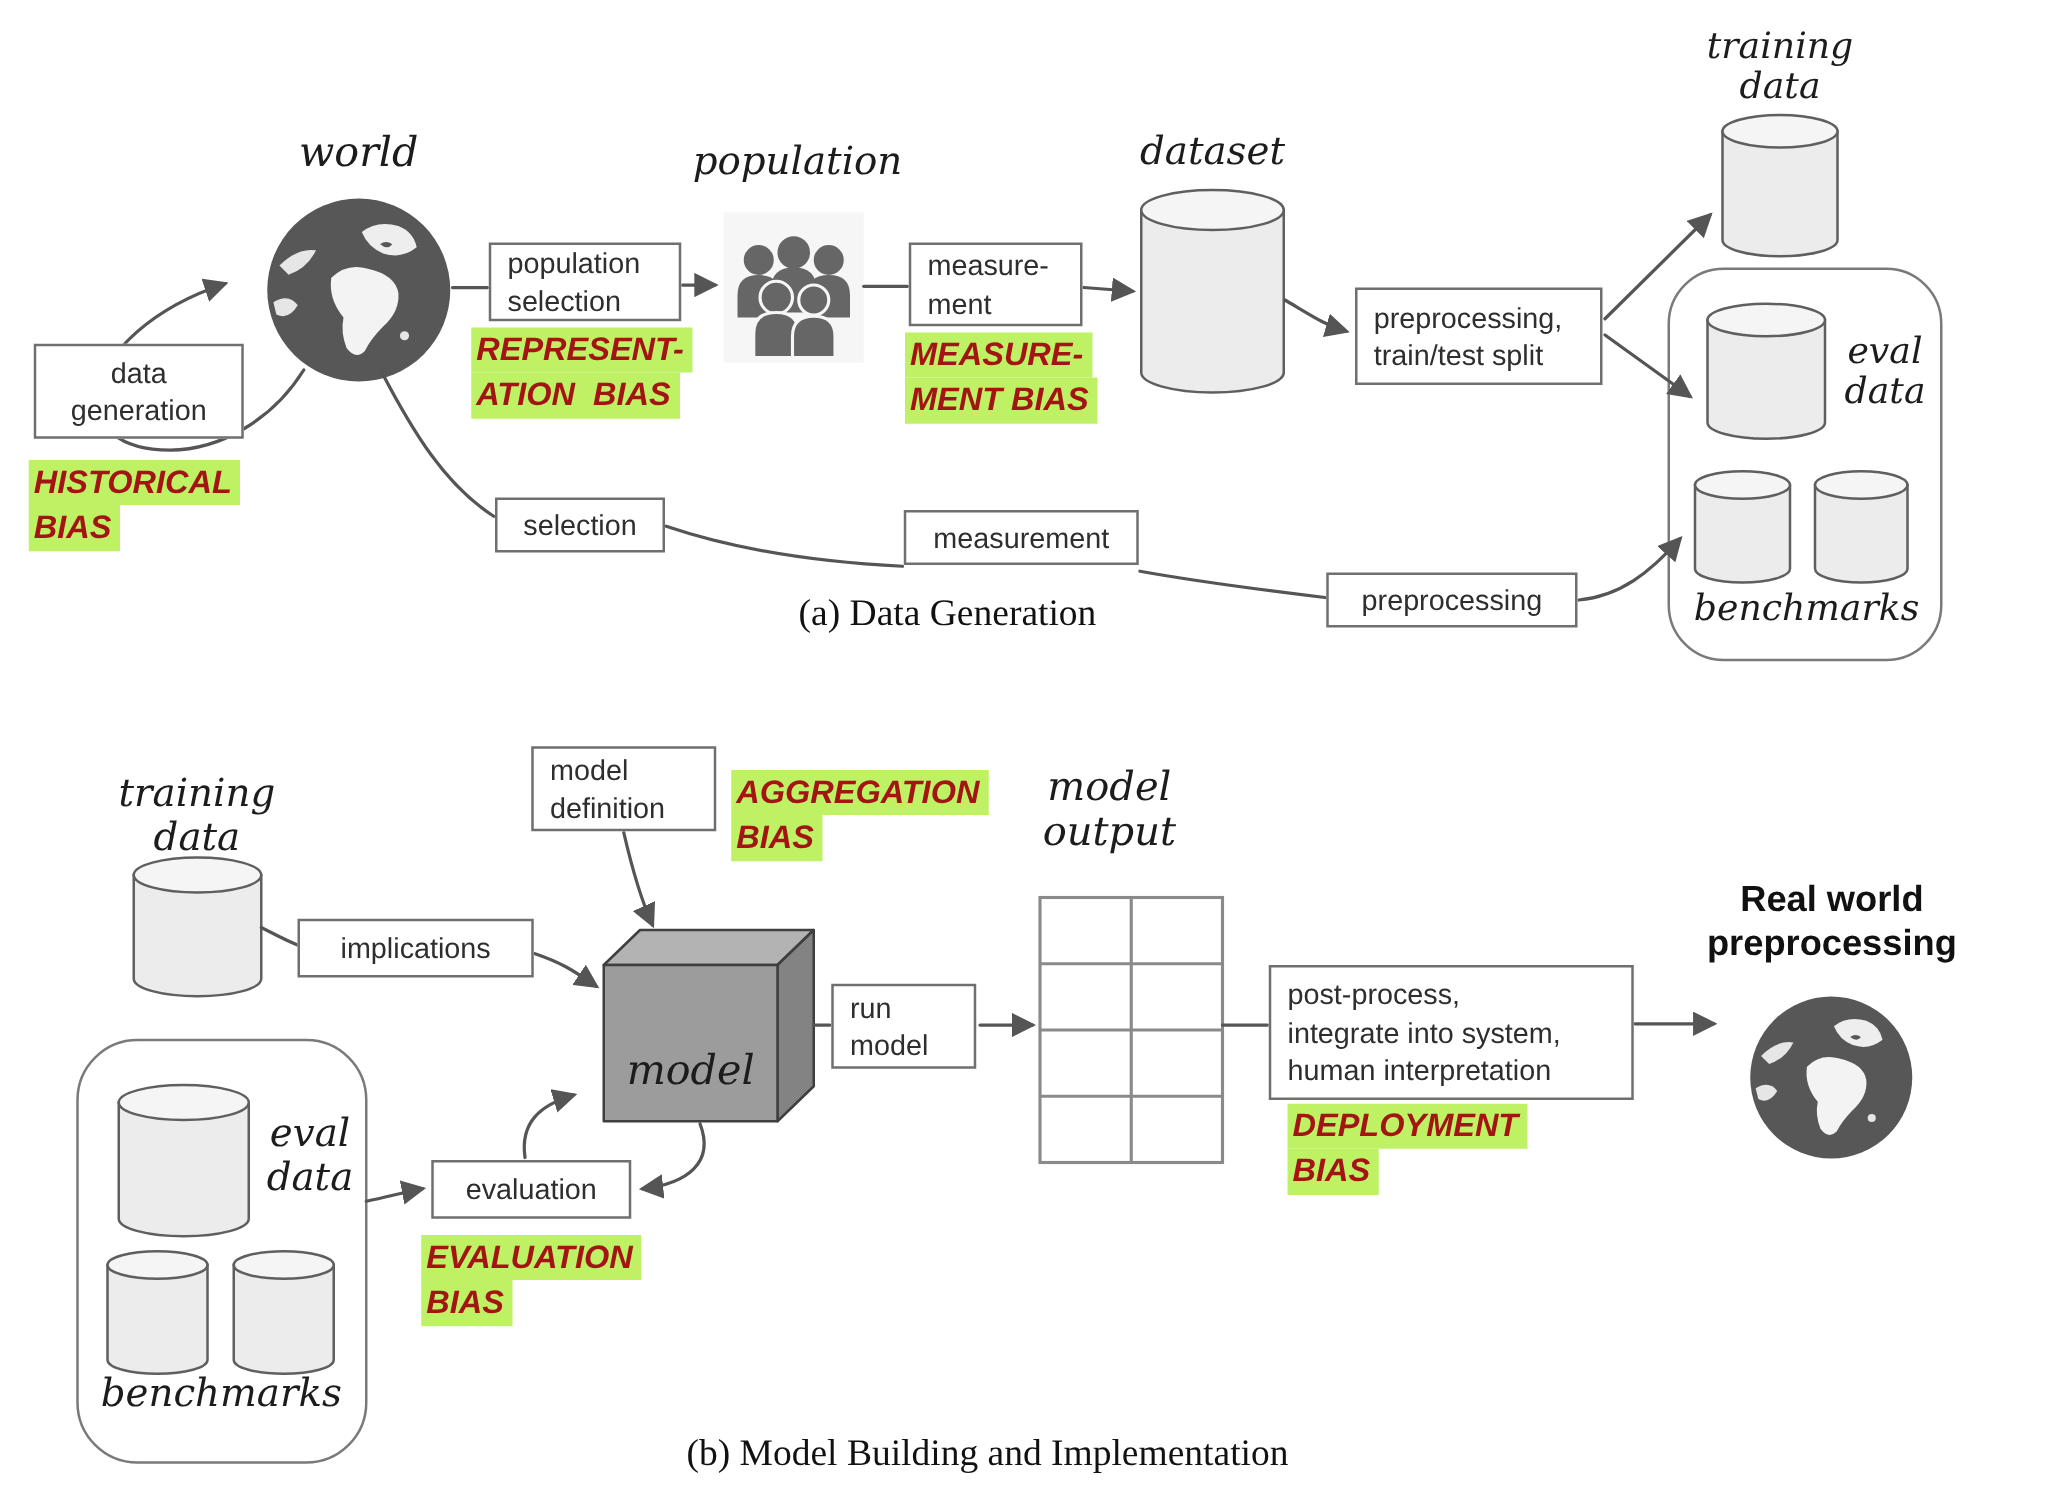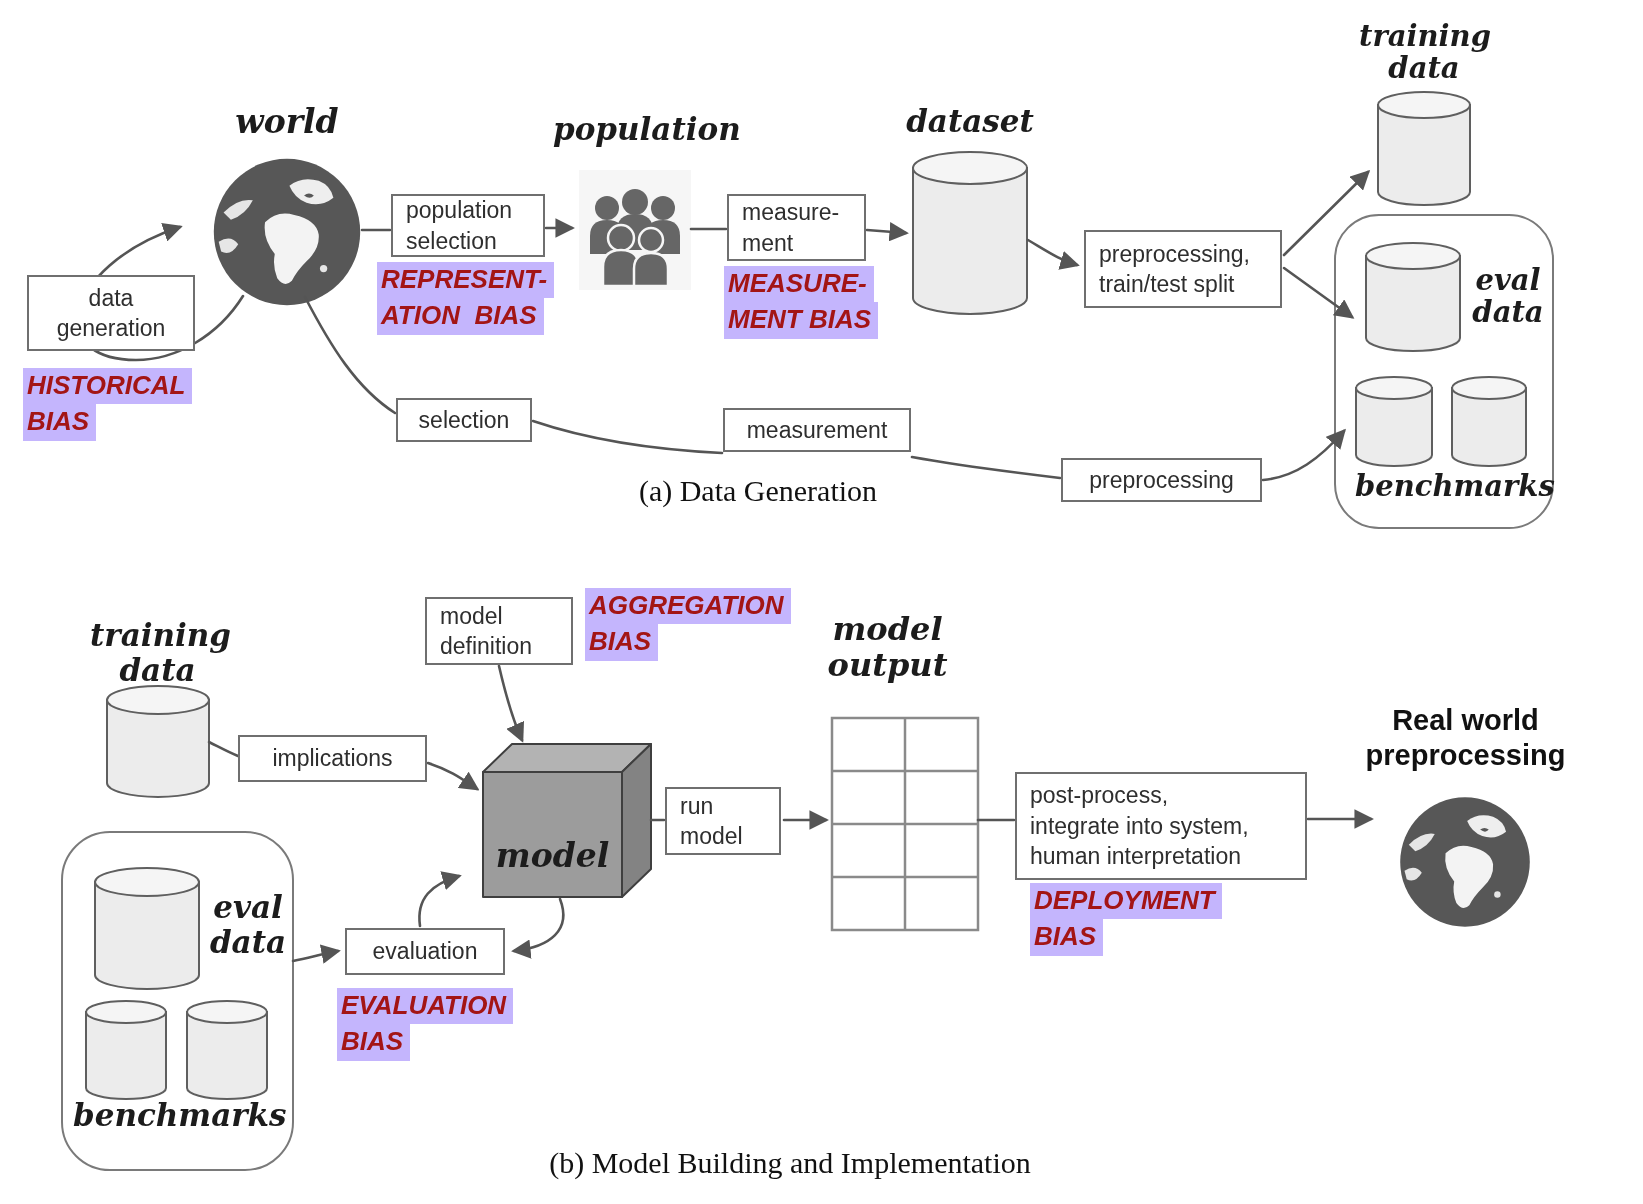--- a/index.html
+++ b/index.html
@@ -7,26 +7,26 @@
          font-family:"Liberation Sans",sans-serif;}
   .layer{position:absolute;left:0;top:0;}
   
   .box{position:absolute;background:#ffffff;border:2px solid #6f6f6f;color:#2e2e2e;
        font-size:23px;line-height:1.32;display:flex;flex-direction:column;
        justify-content:center;align-items:center;text-align:center;box-sizing:border-box;z-index:3;}
   .box.leftal{align-items:flex-start;text-align:left;padding-left:13px;padding-right:8px;}
   .box span{display:block;}
   
   .slabel{position:absolute;font-family:"DejaVu Serif",serif;font-style:italic;color:#1c1c1c;
-          font-size:31px;line-height:1.12;text-align:center;z-index:2;font-weight:bold;}
+          font-size:31px;line-height:1.12;text-align:center;z-index:2;}
   .slabel span{display:block;}
   
   .bias{position:absolute;font-weight:bold;font-style:italic;color:#a31515;font-size:26px;
         line-height:1.28;z-index:3;}
-  .bias .bias-line{display:table;white-space:pre;background:#c4b5fd;padding:1px 7px 2px 4px;}
+  .bias .bias-line{display:table;white-space:pre;background:#bef264;padding:1px 7px 2px 4px;}
   
   .cap{position:absolute;font-family:"Liberation Serif",serif;font-size:30px;color:#111;
        text-align:center;z-index:2;}
   .bold-label{position:absolute;font-weight:bold;color:#111;font-size:29px;line-height:1.2;
        text-align:center;z-index:2;}
   svg{display:block;}
 </style>
 </head>
 <body>
 
@@ -259,21 +259,21 @@
 
   <div class="box" style="left:238px;top:735px;width:189px;height:47px;">
     <span>implications</span>
   </div>
 
   <div class="box leftal" style="left:425px;top:597px;width:148px;height:68px;">
     <span>model</span>
     <span>definition</span>
   </div>
 
-  <div class="bias" style="left:585px;top:588px;">
+  <div class="bias" style="left:585px;top:616px;">
     <span class="bias-line">AGGREGATION</span>
     <span class="bias-line">BIAS</span>
   </div>
 
   <div class="slabel" style="left:483px;top:838px;width:139px;font-size:33px;z-index:4;">
       <span>model</span>
     </div>
 
   <div class="box leftal" style="left:665px;top:787px;width:116px;height:68px;">
     <span>run</span>

